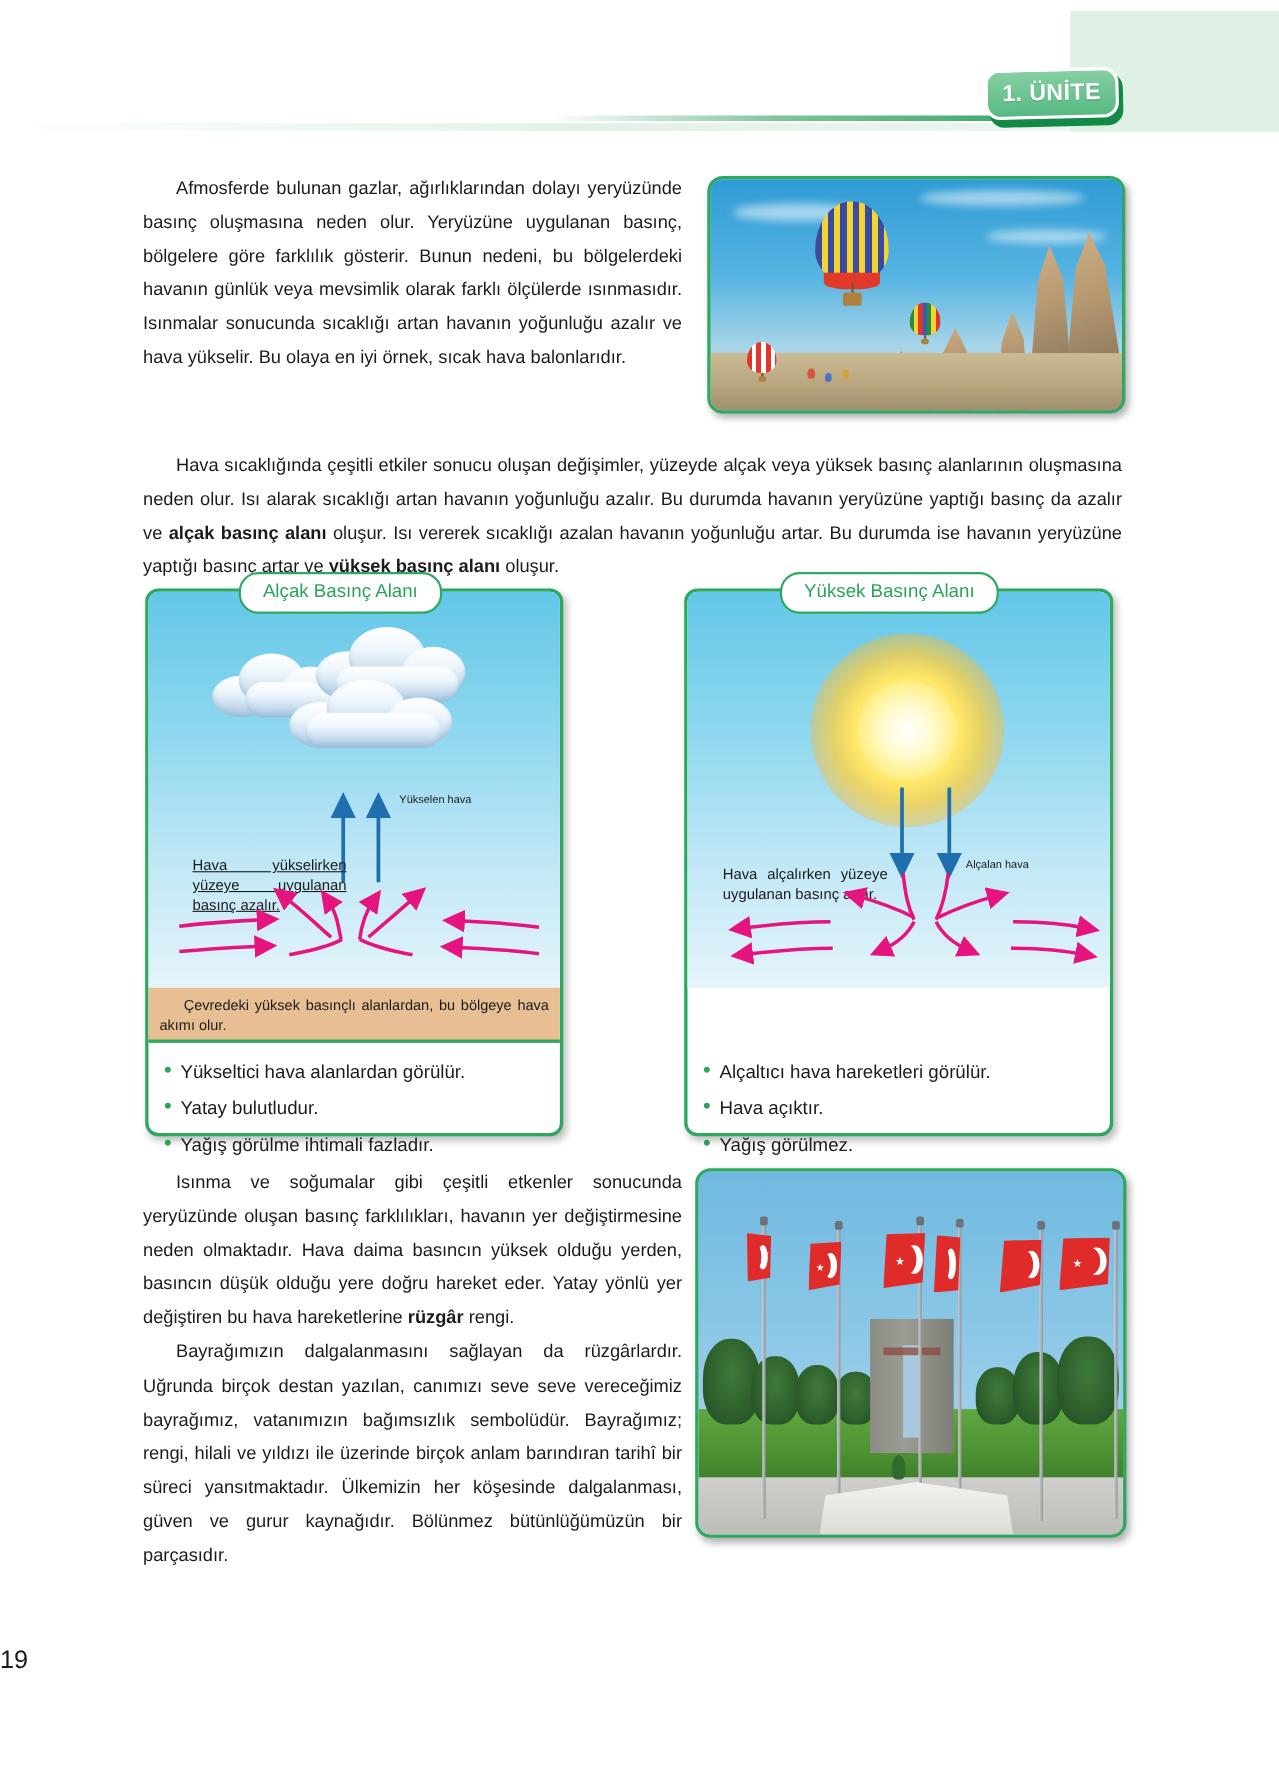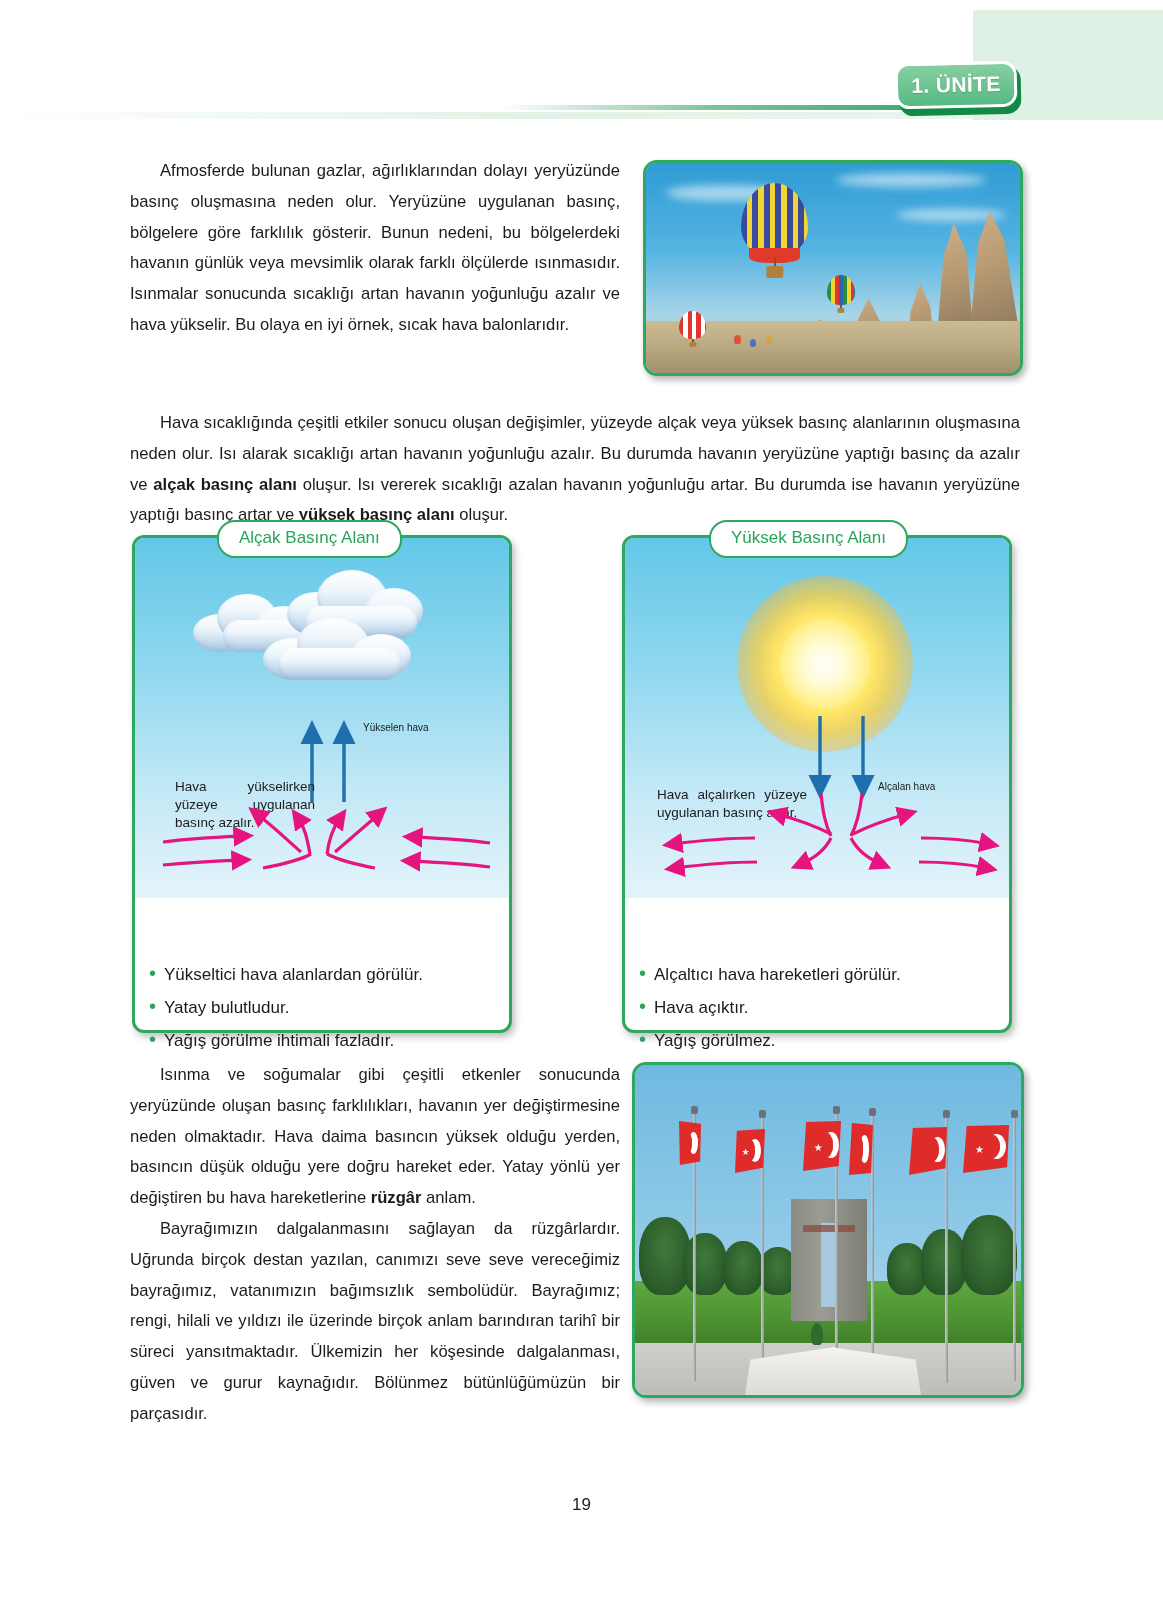--- a/index.html
+++ b/index.html
@@ -220,21 +220,21 @@
   .tflag .star{
     position:absolute;color:#ffffff;line-height:1;
   }
   .mem-book{
     position:absolute;
     background:linear-gradient(to bottom,#f3f3ef,#dcdcd6);
   }
 
   .page-number{
     position:absolute;left:0;top:1495px;width:1163px;
-    text-align:center;font-size:17px;color:#1b1b1b;
+    font-size:23px;color:#1b1b1b;
   }
 </style>
 </head>
 <body>
 
 <div class="page">
 
   <div class="header-zone">
     <div class="header-greenblock"></div>
     <div class="header-rule2"></div>
@@ -326,36 +326,39 @@
           </marker>
           <marker id="pinkhead" markerWidth="6.5" markerHeight="6.5" refX="3" refY="3.2" orient="auto">
             <path d="M0,0 L6.5,3.2 L0,6.4 Z" fill="#e5147f"></path>
           </marker>
         </defs>
         <line x1="177" y1="264" x2="177" y2="195" stroke="#1f6fae" stroke-width="3.4" marker-end="url(#bluehead)"></line>
         <line x1="209" y1="264" x2="209" y2="195" stroke="#1f6fae" stroke-width="3.4" marker-end="url(#bluehead)"></line>
       </svg>
 
       <div class="vlabel" style="left:228px;top:181px;">Yükselen hava</div>
-      <div class="tlabel" style="left:40px;top:240px;width:140px;">Hava yükselirken yüzeye uygulanan basınç azalır.</div>
+      <div class="tlabel" style="left:40px;top:240px;width:140px;text-decoration:underline;">Hava yükselirken yüzeye uygulanan basınç azalır.</div>
 
       <svg width="380" height="360" style="position:absolute;left:0;top:0;">
         <path d="M175,316 C172,300 170,290 163,280" stroke="#e5147f" stroke-width="3.2" fill="none" marker-end="url(#pinkhead)"></path>
         <path d="M192,316 C194,300 198,290 205,280" stroke="#e5147f" stroke-width="3.2" fill="none" marker-end="url(#pinkhead)"></path>
         <path d="M166,314 C150,300 140,290 122,276" stroke="#e5147f" stroke-width="3.2" fill="none" marker-end="url(#pinkhead)"></path>
         <path d="M200,314 C216,300 228,290 244,276" stroke="#e5147f" stroke-width="3.2" fill="none" marker-end="url(#pinkhead)"></path>
         <path d="M128,330 C150,326 165,322 176,316" stroke="#e5147f" stroke-width="3.2" fill="none"></path>
         <path d="M240,330 C218,326 204,322 192,316" stroke="#e5147f" stroke-width="3.2" fill="none"></path>
         <path d="M28,304 C60,300 86,299 108,298" stroke="#e5147f" stroke-width="3.2" fill="none" marker-end="url(#pinkhead)"></path>
         <path d="M28,327 C60,324 84,323 106,322" stroke="#e5147f" stroke-width="3.2" fill="none" marker-end="url(#pinkhead)"></path>
         <path d="M355,305 C325,301 300,300 278,299" stroke="#e5147f" stroke-width="3.2" fill="none" marker-end="url(#pinkhead)"></path>
         <path d="M355,329 C325,325 300,324 276,323" stroke="#e5147f" stroke-width="3.2" fill="none" marker-end="url(#pinkhead)"></path>
       </svg>
     </div>
 
+    <div class="caption-band">
+      <p>Çevredeki yüksek basınçlı alanlardan, bu bölgeye hava akımı olur.</p>
+    </div>
 
     <div class="bullet-area">
       <div class="bullet-row">
         <span class="bullet-dot">•</span>
         <span class="bullet-txt">Yükseltici hava alanlardan görülür.</span>
       </div>
       <div class="bullet-row">
         <span class="bullet-dot">•</span>
         <span class="bullet-txt">Yatay bulutludur.</span>
       </div>
@@ -414,21 +417,21 @@
         <span class="bullet-txt">Hava açıktır.</span>
       </div>
       <div class="bullet-row">
         <span class="bullet-dot">•</span>
         <span class="bullet-txt">Yağış görülmez.</span>
       </div>
     </div>
   </div>
 
   <div class="col-left-bottom">
-    <p class="p-text indent"><span>Isınma ve soğumalar gibi çeşitli etkenler sonucunda yeryüzünde oluşan basınç farklılıkları, havanın yer değiştirmesine neden olmaktadır. Hava daima basıncın yüksek olduğu yerden, basıncın düşük olduğu yere doğru hareket eder. Yatay yönlü yer değiştiren bu hava hareketlerine </span><b>rüzgâr</b><span> anlam.</span></p>
+    <p class="p-text indent"><span>Isınma ve soğumalar gibi çeşitli etkenler sonucunda yeryüzünde oluşan basınç farklılıkları, havanın yer değiştirmesine neden olmaktadır. Hava daima basıncın yüksek olduğu yerden, basıncın düşük olduğu yere doğru hareket eder. Yatay yönlü yer değiştiren bu hava hareketlerine </span><b>rüzgâr</b><span> rengi.</span></p>
     <p class="p-text indent">Bayrağımızın dalgalanmasını sağlayan da rüzgârlardır. Uğrunda birçok destan yazılan, canımızı seve seve vereceğimiz bayrağımız, vatanımızın bağımsızlık sembolüdür. Bayrağımız; rengi, hilali ve yıldızı ile üzerinde birçok anlam barındıran tarihî bir süreci yansıtmaktadır. Ülkemizin her köşesinde dalgalanması, güven ve gurur kaynağıdır. Bölünmez bütünlüğümüzün bir parçasıdır.</p>
   </div>
 
   <div class="photo-frame" id="memorial-photo">
     <div class="mem-sky"></div>
 
     <div class="mem-lawn" style="top:216px;height:64px;"></div>
     <div class="mem-plaza" style="top:278px;height:52px;"></div>
 
     <div class="mem-tree" style="left:4px;top:152px;width:52px;height:78px;"></div>

